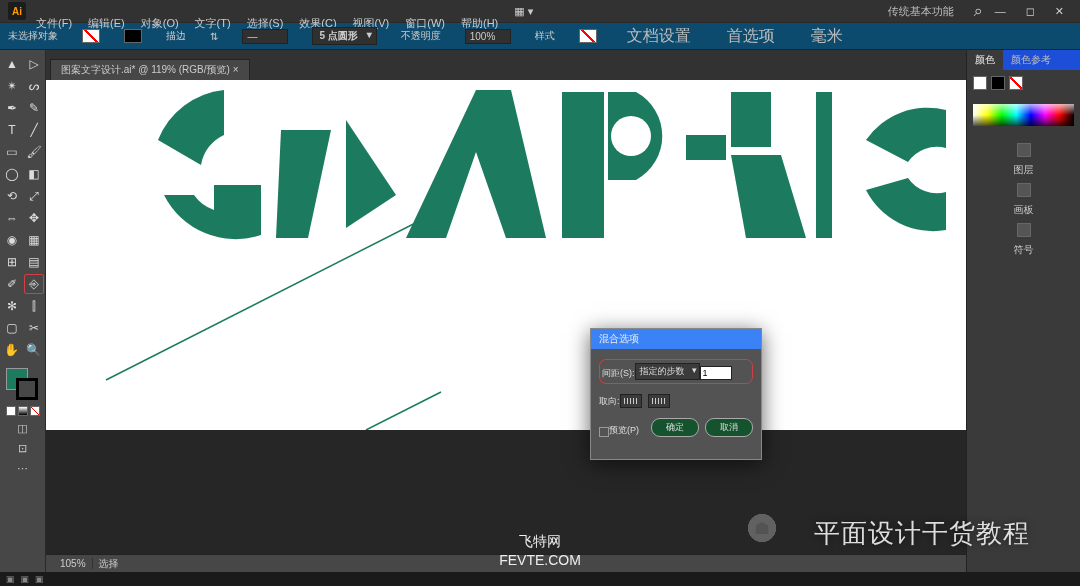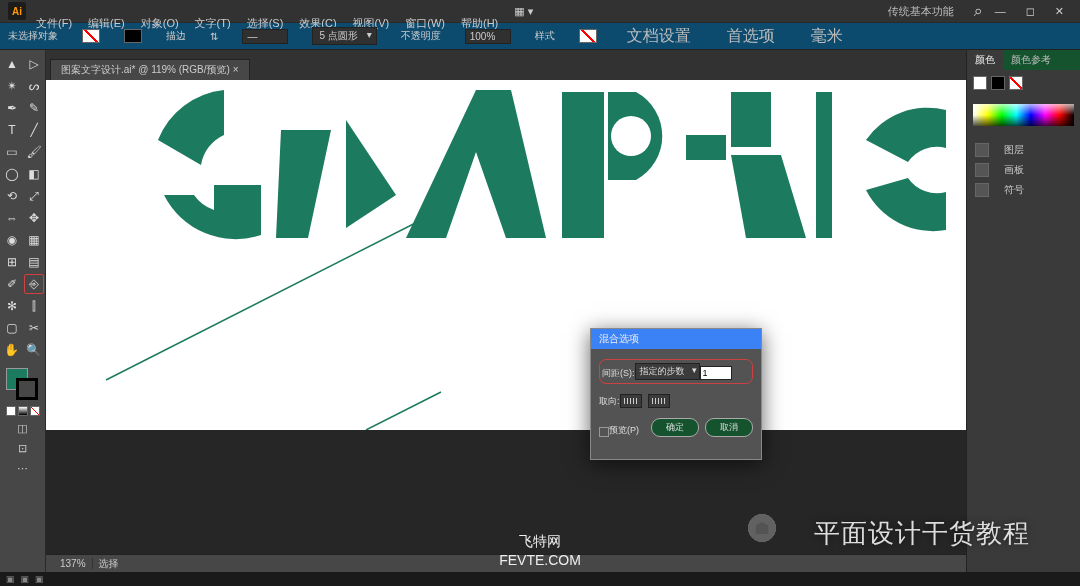--- a/index.html
+++ b/index.html
@@ -9,21 +9,21 @@
 .menubar .ai-logo { width:18px; height:18px; background:#1c1c1c; color:#ff9a00; font-size:10px; font-weight:bold; display:flex; align-items:center; justify-content:center; border-radius:2px; }
 .menubar .menu-item { color:#ccc; font-size:11px; padding:2px 6px; cursor:pointer;margin-top:25px; }
 .menubar .spacer { flex:1; }
 .menubar .ws { color:#bbb; font-size:11px; margin-right:16px; }
 .menubar .win-ctrl { color:#ccc; padding:2px 8px; font-size:11px; cursor:pointer; }
 
 .ctrlbar { height:28px; background:#0c4a6e; border-top:1px solid #2a2a2a; border-bottom:1px solid #222; display:flex; align-items:center; padding:0 8px; gap:24px; }
 .ctrlbar .lbl { color:#ccc; font-size:10px; }
 .ctrlbar .swatch { width:18px; height:14px; background:#000; border:1px solid #666; }
 .ctrlbar .swatch.nofill { background:linear-gradient(45deg,#fff 45%,red 45%,red 55%,#fff 55%); }
-.ctrlbar .sel { background:#303030; border:1px solid #222; color:#ccc; font-size:10px; padding:1px 18px 1px 6px; position:relative; }
+.ctrlbar .sel { background:#303030; border:1px solid #222; color:#ccc; font-size:10px; padding:1px 18px 1px 6px; position:relative;font-weight:bold; }
 .ctrlbar .sel::after { content:"▾"; position:absolute; right:4px; }
 .ctrlbar .num { background:#303030; border:1px solid #222; color:#ccc; font-size:10px; padding:1px 4px; width:46px; }
 .ctrlbar .chip { color:#bbb; font-size:16px; padding:2px 6px;font-family:Liberation Mono, monospace; }
 
 .workarea { position:absolute; top:50px; left:0; right:0; bottom:14px; display:flex; }
 
 .toolpanel { width:46px; background:#474747; border-right:1px solid #2a2a2a; padding:4px 2px; }
 .toolgrid { display:grid; grid-template-columns:1fr 1fr; gap:2px; }
 .tool { width:20px; height:20px; display:flex; align-items:center; justify-content:center; color:#ddd; font-size:12px; cursor:pointer; border-radius:2px; }
 .tool.hl { border:1px solid #d04040; }
@@ -56,30 +56,30 @@
 .dialog .orient .o::before { content:""; position:absolute; inset:3px; background:repeating-linear-gradient(90deg,#ccc 0 1px,transparent 1px 3px); }
 .dialog .btns { display:flex; gap:6px; justify-content:center; }
 .dialog .btns .b { border:1px solid #aaa; color:#ddd; font-size:9px; padding:2px 14px; border-radius:9px; background:#14532d; cursor:pointer; }
 .dialog .chk { width:10px; height:10px; border:1px solid #999; display:inline-block; }
 
 .statusbar { height:18px; background:#474747; border-top:1px solid #222; display:flex; align-items:center; padding:0 8px; }
 .statusbar .z { color:#ccc; font-size:10px; padding:0 6px; border-right:1px solid #333; }
 .statusbar .s { color:#ccc; font-size:10px; padding:0 6px; }
 
 .rside { width:144px; background:#3a3a3a; border-left:1px solid #222; display:flex; flex-direction:column; }
-.rtabs { display:flex; background:#14532d; }
+.rtabs { display:flex; background:#1d4ed8; }
 .rtabs .rt { color:#bbb; font-size:10px; padding:3px 8px; }
 .rtabs .rt.active { background:#3a3a3a; color:#eee; }
 .swatchbar { padding:6px; }
 .swatchbar .swrow { display:flex; gap:4px; margin-bottom:4px; }
 .swatchbar .sw { width:14px; height:14px; border:1px solid #666; }
 .spectrum { height:22px; margin:4px 6px 8px; background:linear-gradient(90deg,#fff,#ff0,#0f0,#0ff,#00f,#f0f,#f00,#000); position:relative; }
 .spectrum::before { content:""; position:absolute; inset:0; background:linear-gradient(180deg,rgba(255,255,255,.7),transparent 50%,rgba(0,0,0,.7)); }
 .panel-list { padding:6px 8px; }
-.panel-list .prow { display:flex; align-items:center; gap:15px; color:#ccc; font-size:10px; padding:3px 0; cursor:pointer; }
+.panel-list .prow { display:flex; align-items:center; gap:6px; color:#ccc; font-size:10px; padding:3px 0; cursor:pointer;flex-direction:column; }
 .panel-list .pic { width:14px; height:14px; background:#555; border:1px solid #666; }
 
 .taskbar { position:absolute; left:0; right:0; bottom:0; height:14px; background:#1a1a1a; display:flex; align-items:center; padding:0 6px; gap:6px; }
 .taskbar .ti { color:#888; font-size:9px; }
 
 .watermark-logo { position:absolute; right:300px; bottom:40px; width:36px; height:36px; border-radius:50%; background:radial-gradient(circle,#7a7a7a 0 55%,transparent 56%); opacity:.7; display:flex; align-items:center; justify-content:center; }
 .watermark-logo::before { content:""; width:18px; height:12px; background:#666; clip-path:polygon(15% 30%,50% 0,85% 30%,85% 100%,15% 100%); }
 .watermark-text { position:absolute; right:50px; bottom:35px; color:#ddd; font-size:26px; letter-spacing:1px; text-shadow:0 0 6px rgba(0,0,0,.6); }
 .footer-txt { position:absolute; left:50%; transform:translateX(-50%); bottom:15px; color:#eee; font-size:14px; text-align:center; line-height:1.4; }
 </style>
@@ -227,21 +227,21 @@
             <span class="lab">预览(P)</span>
             <div class="btns" style="margin-left:auto">
               <div class="b">确定</div>
               <div class="b">取消</div>
             </div>
           </div>
         </div>
       </div>
     </div>
     <div class="statusbar">
-      <span class="z">137%</span>
+      <span class="z">105%</span>
       <span class="s">选择</span>
     </div>
   </div>
 
   <div class="rside">
     <div class="rtabs">
       <div class="rt active">颜色</div>
       <div class="rt">颜色参考</div>
     </div>
     <div class="swatchbar">

